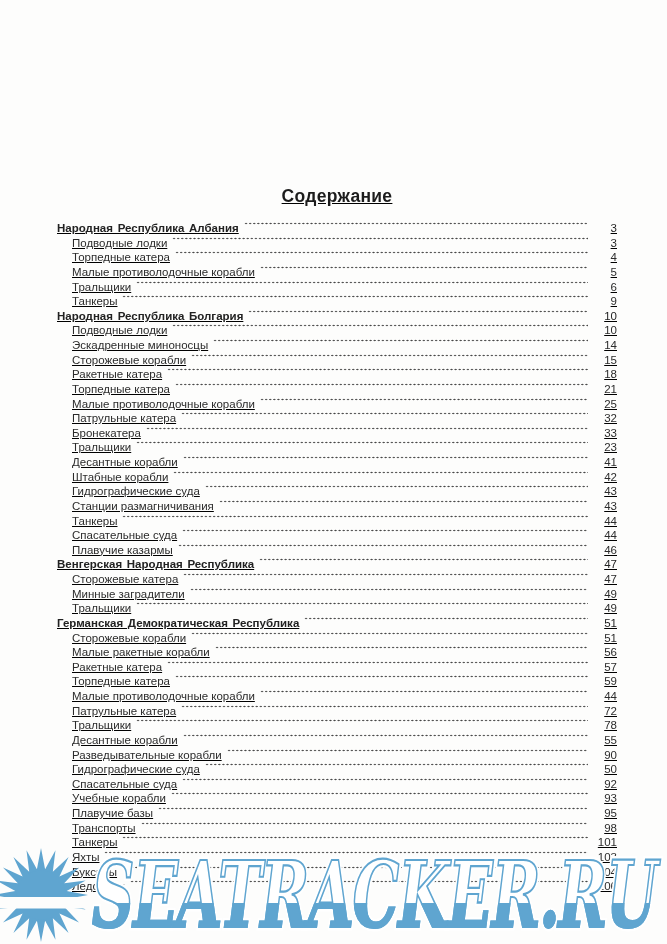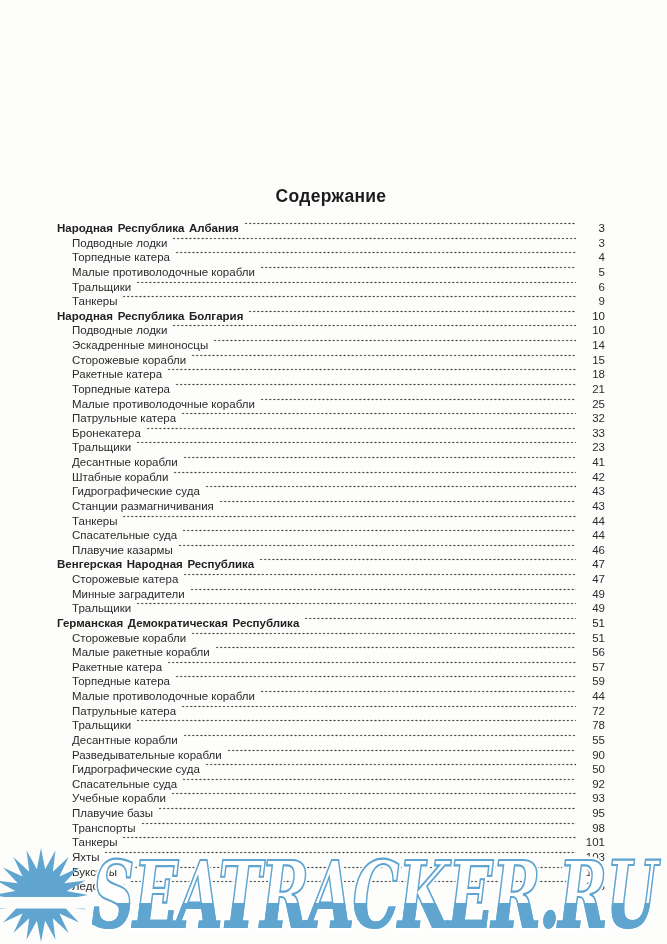--- a/index.html
+++ b/index.html
@@ -9,21 +9,21 @@
     overflow: hidden;
     font-family: "Liberation Sans", sans-serif;
     position: relative;
   }
   .page {
     position: absolute; inset: 0;
     background: #fdfdfc;
   }
   .content {
     position: absolute;
-    left: 57px; right: 62px; top: 186px;
+    left: 57px; right: 50px; top: 186px; text-decoration: underline;
   }
   .doc-title {
     margin: 0 0 15px 0;
     text-align: center;
     font-size: 17.5px;
     font-weight: 600;
     letter-spacing: 0.3px;
     color: #1c1c1c;
     line-height: 21px;
   }

